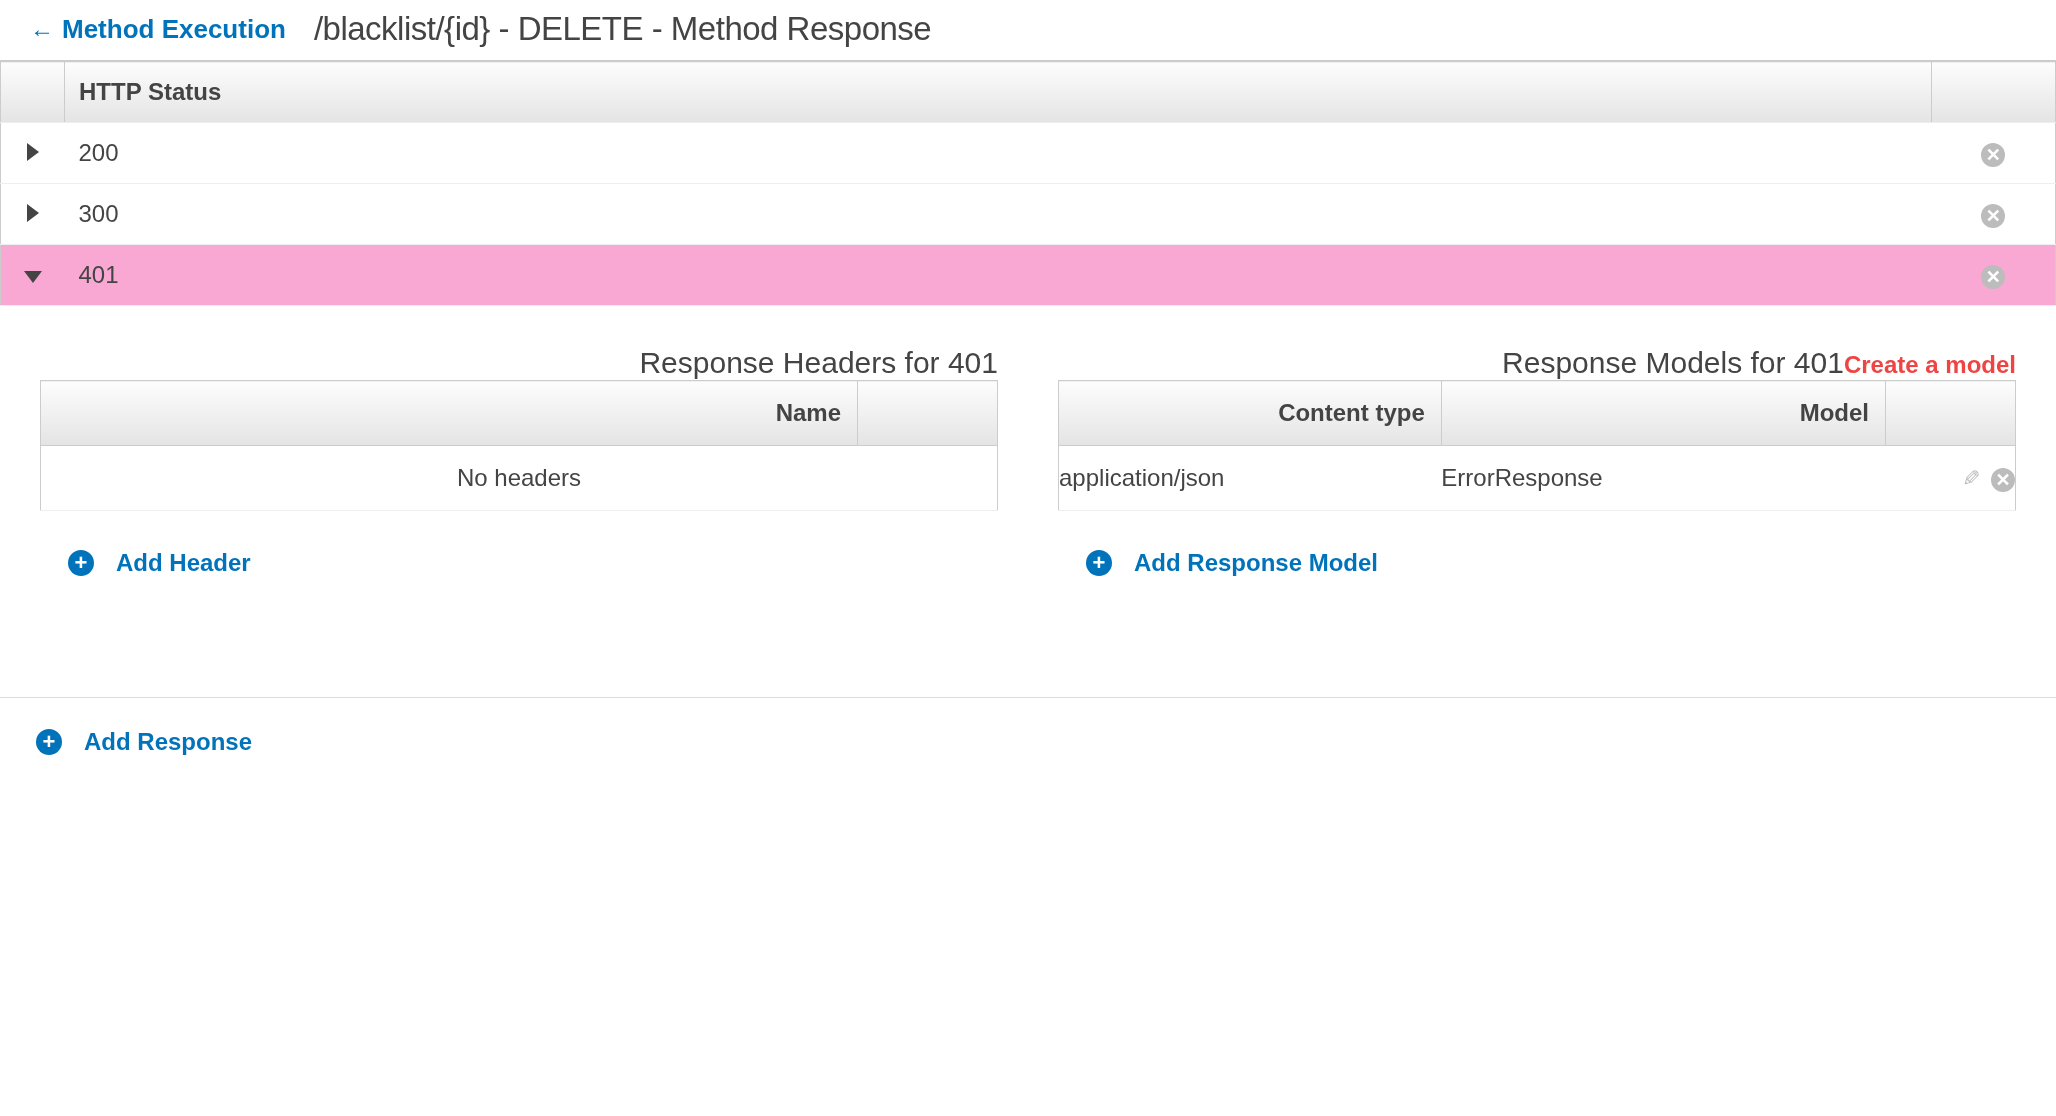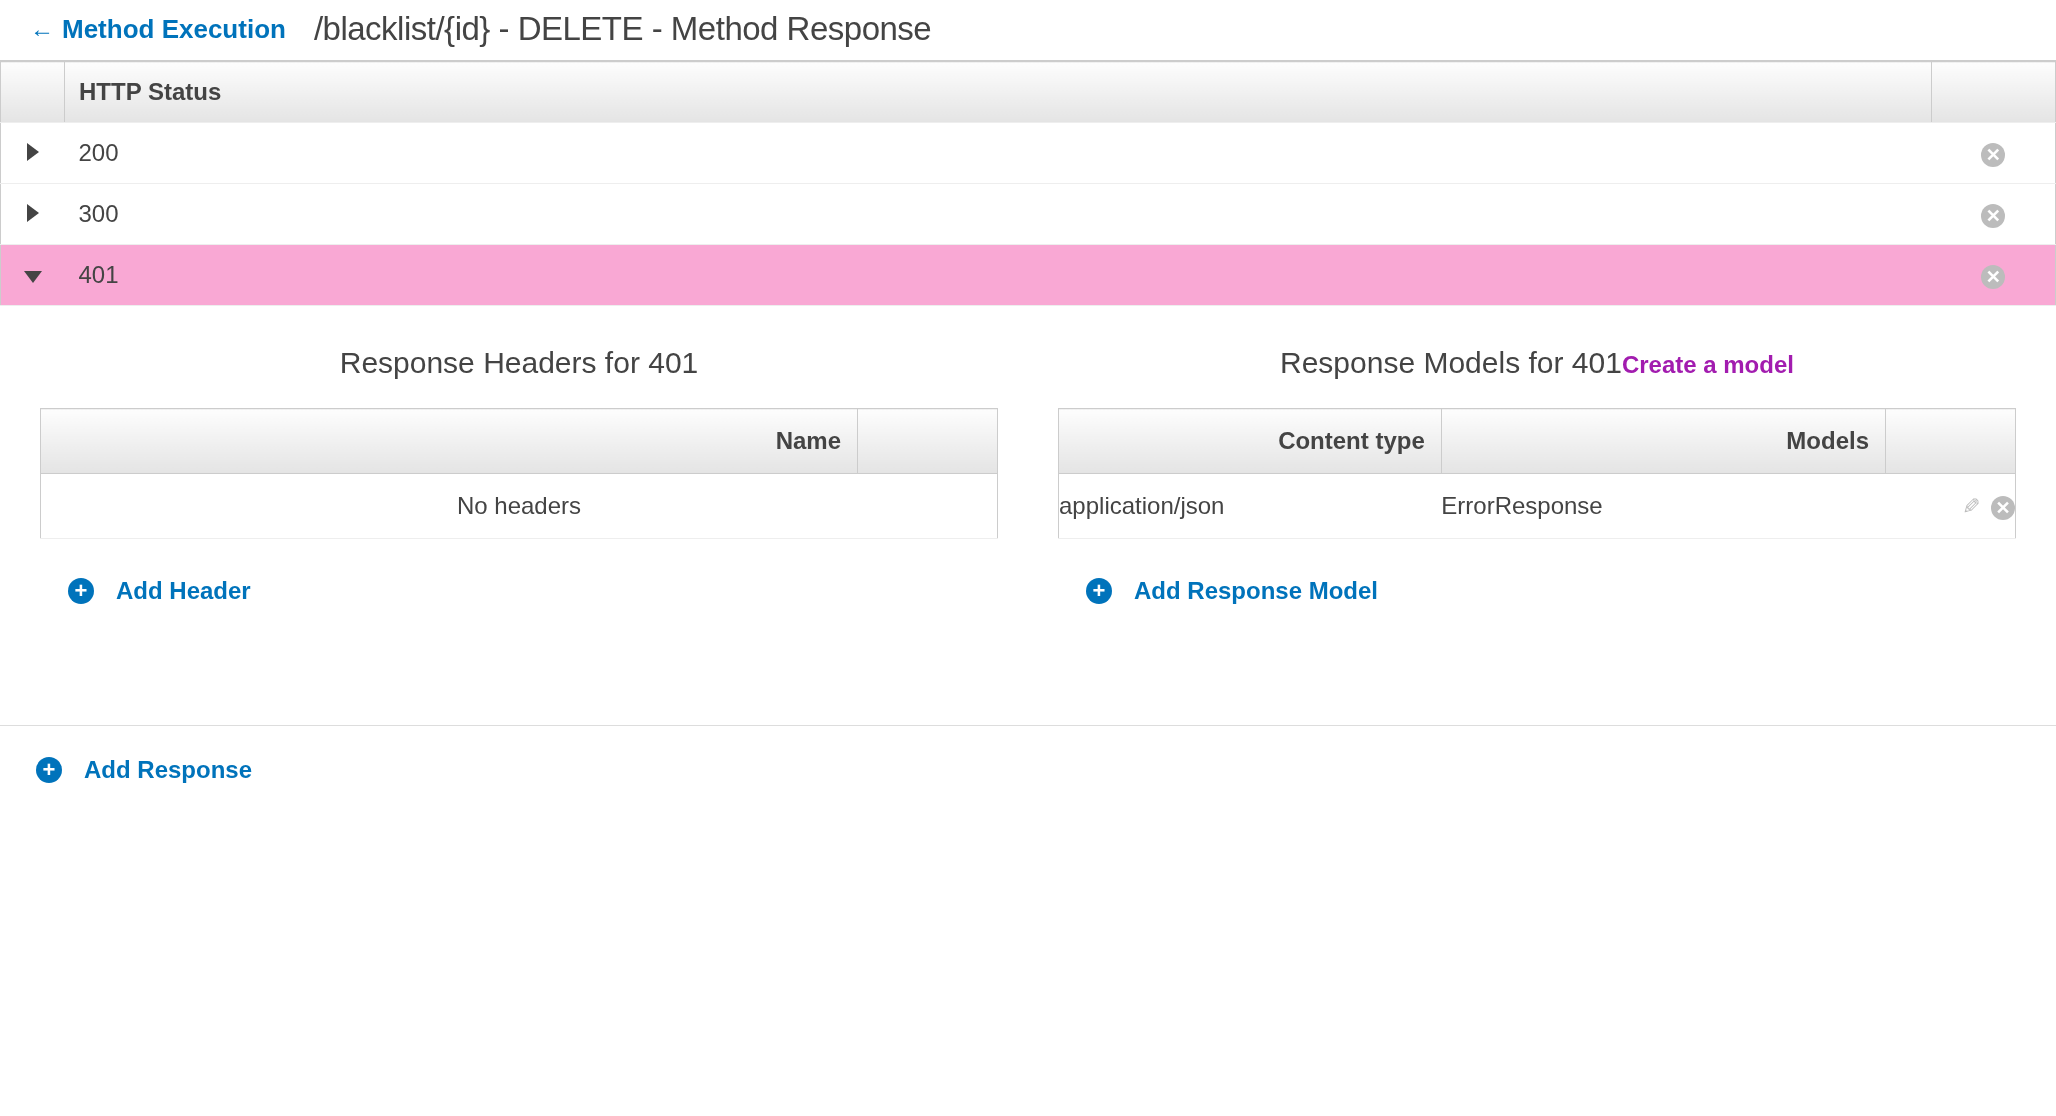--- a/index.html
+++ b/index.html
@@ -109,30 +109,29 @@
     gap: 60px;
     padding: 40px 40px 0 40px;
   }
   .panel {
     flex: 1;
     min-width: 0;
   }
   .panel-header-row {
     display: flex;
     align-items: baseline;
-    justify-content: center;
-    margin-bottom: 28px;
+    justify-content: flex-end;
   }
   .panel-title {
     font-size: 30px;
     color: #444;
     font-weight: 400;
   }
   .link-action {
-    color: #a21caf;
+    color: #ef4444;
     font-weight: 700;
     font-size: 24px;
     cursor: pointer;
   }
   .sub-table {
     width: 100%;
     border-collapse: collapse;
     border: 1px solid #ccc;
   }
   .sub-table th {
@@ -268,21 +267,21 @@
 
     <div class="panel">
       <div class="panel-header-row">
         <div class="panel-title">Response Models for 401</div>
         <span class="link-action">Create a model</span>
       </div>
       <table class="sub-table">
         <tbody>
             <tr>
           <th style="width:40%">Content type</th>
-          <th>Models</th>
+          <th>Model</th>
           <th class="col-actions"></th>
         </tr>
         <tr>
           <td>application/json</td>
           <td>ErrorResponse</td>
           <td class="col-actions">
             <span class="pencil-icon">✎</span>
             <span class="delete-circle">✕</span>
           </td>
         </tr>

